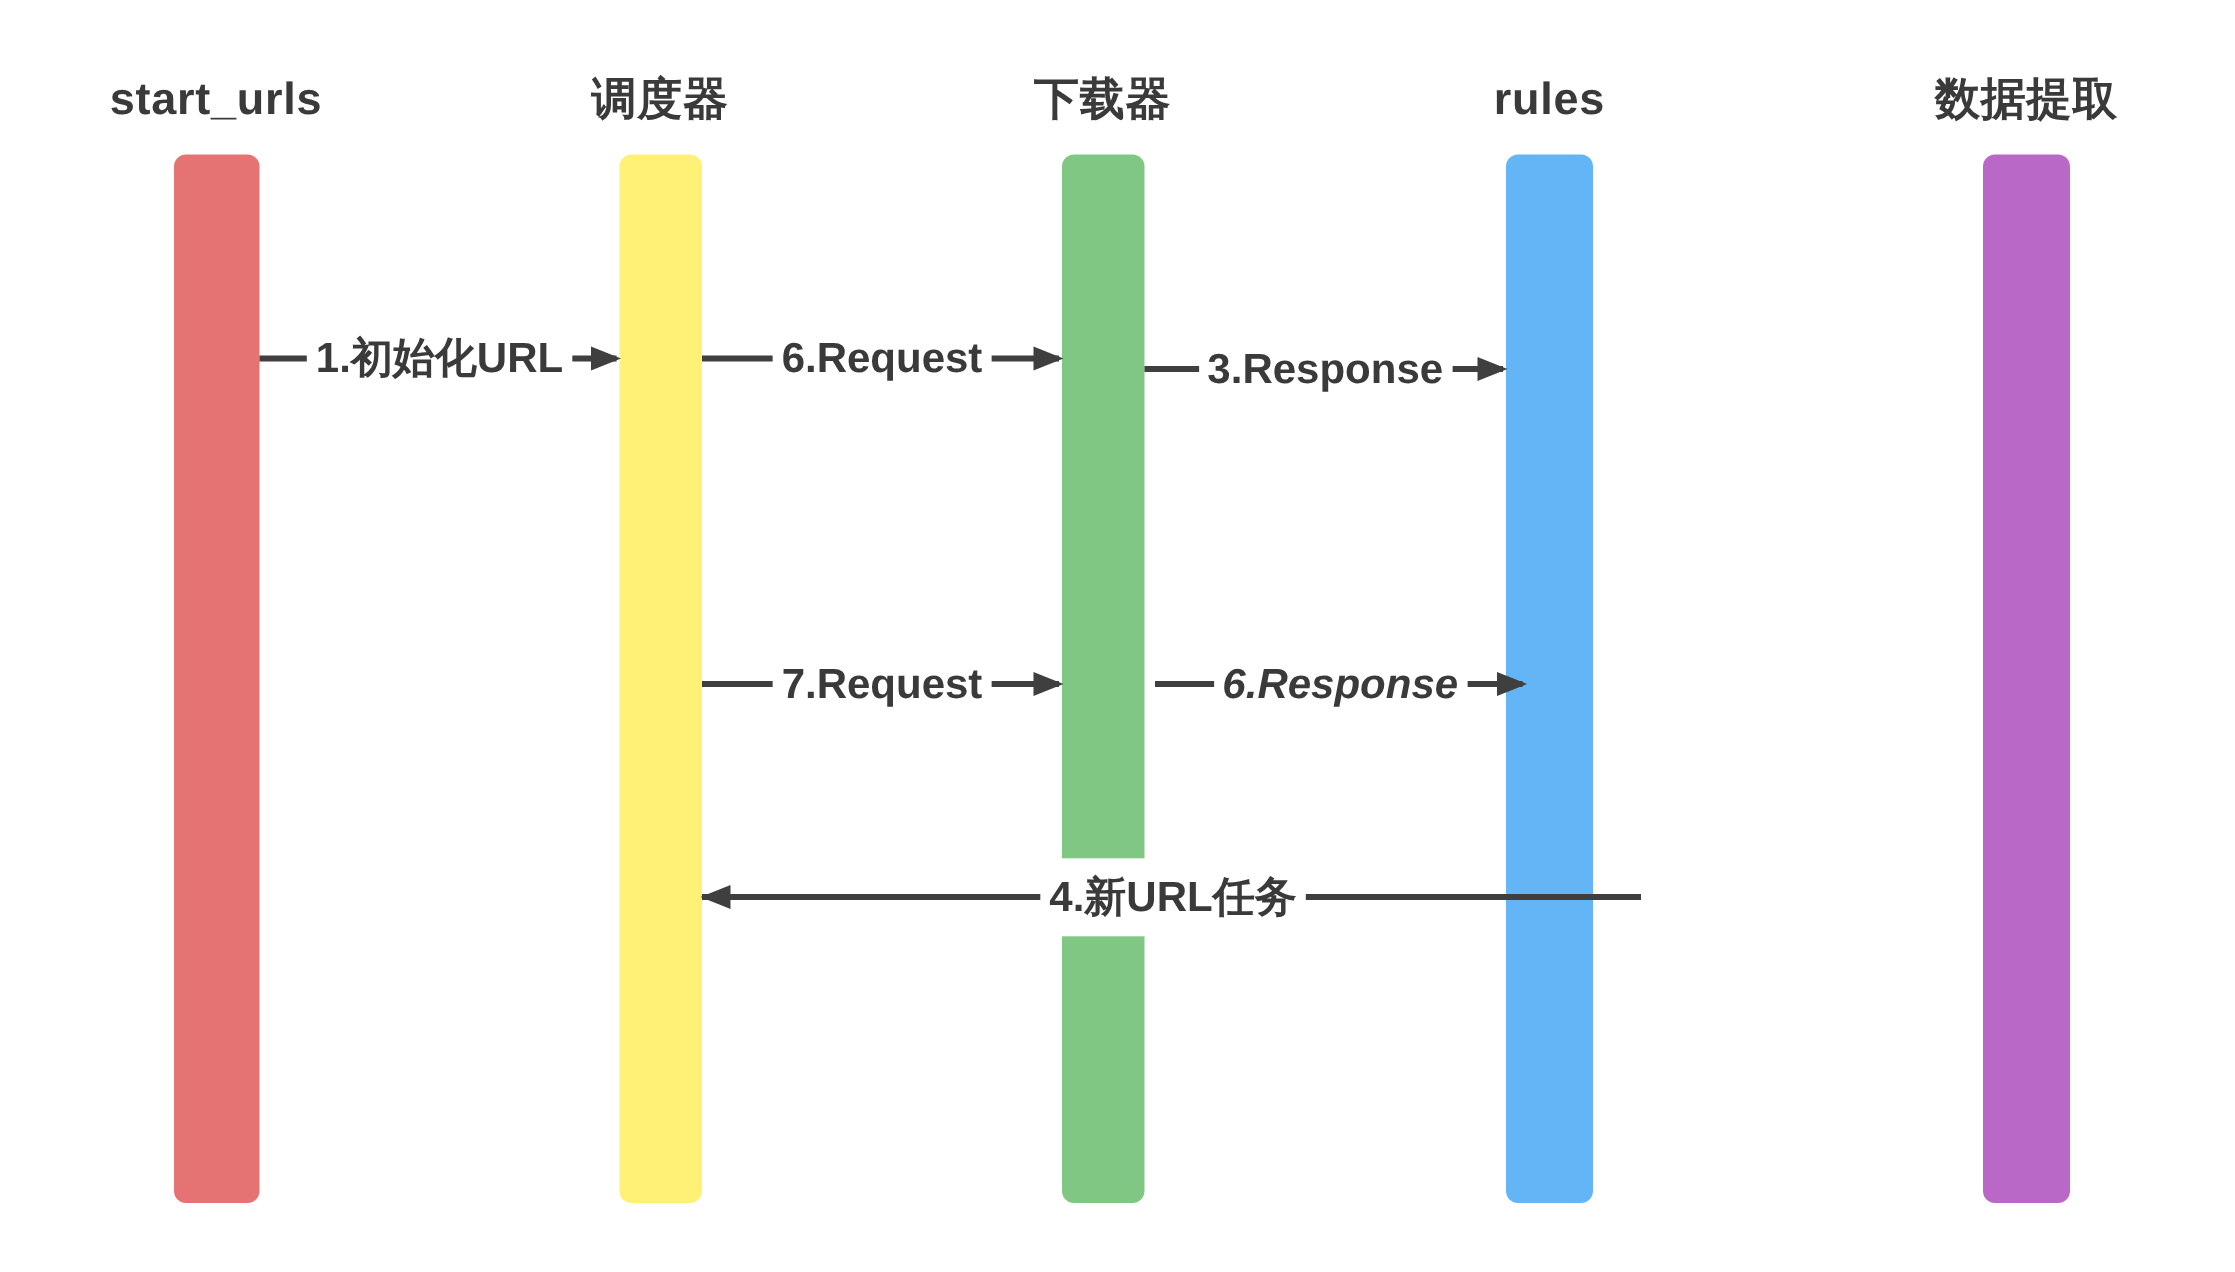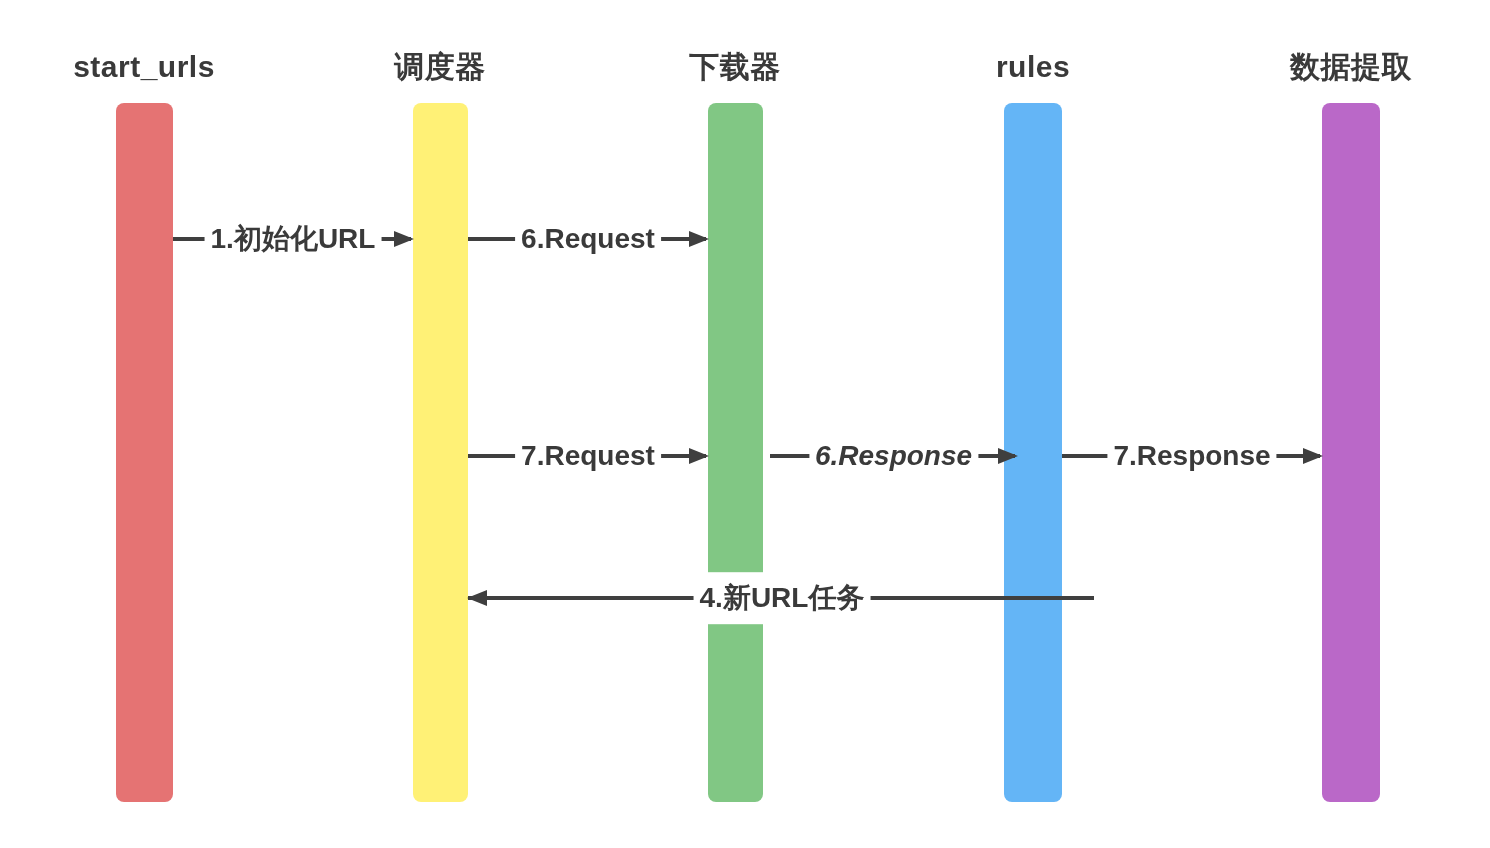--- a/index.html
+++ b/index.html
@@ -110,38 +110,38 @@
     <div class="head"></div>
     <span class="arrow-label">1.初始化URL</span>
   </div>
 
   <div class="arrow right a2">
     <div class="line"></div>
     <div class="head"></div>
     <span class="arrow-label">6.Request</span>
   </div>
 
+  <div class="arrow right a3">
+    <div class="line"></div>
+    <div class="head"></div>
+    <span class="arrow-label">3.Response</span>
+  </div>
 
   <div class="arrow right a5">
     <div class="line"></div>
     <div class="head"></div>
     <span class="arrow-label">7.Request</span>
   </div>
 
   <div class="arrow right a6">
     <div class="line"></div>
     <div class="head"></div>
     <span class="arrow-label">6.Response</span>
   </div>
 
-  <div class="arrow right a7">
-    <div class="line"></div>
-    <div class="head"></div>
-    <span class="arrow-label">7.Response</span>
-  </div>
 
   <div class="arrow left a4">
     <div class="line"></div>
     <div class="head"></div>
     <span class="arrow-label">4.新URL任务</span>
   </div>
 
 </div>
 
 </body></html>

